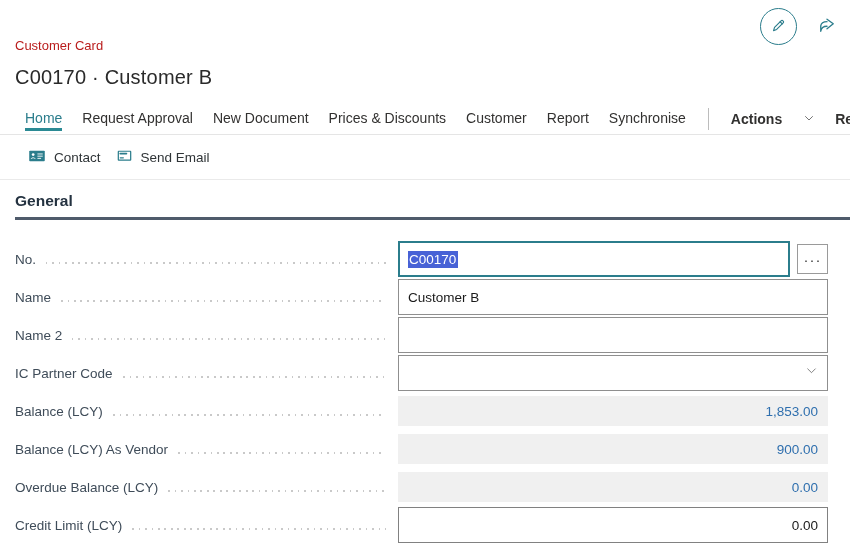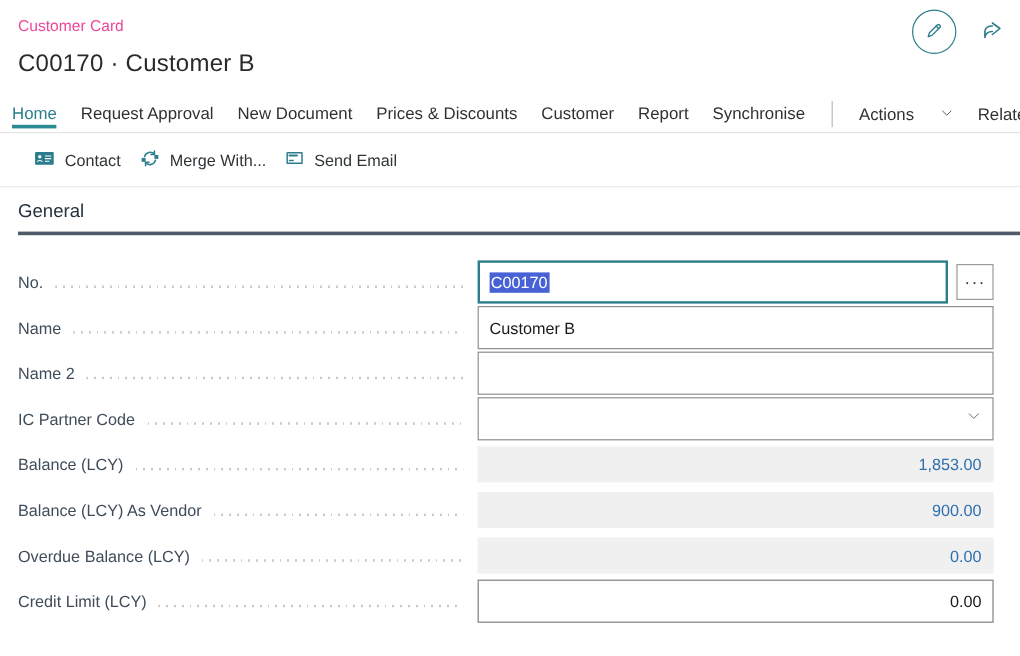--- a/index.html
+++ b/index.html
@@ -6,56 +6,56 @@
   html, body { width: 850px; height: 547px; overflow: hidden; }
   body {
     position: relative;
     background: #ffffff;
     font-family: "Liberation Sans", sans-serif;
     color: #323130;
   }
 
   
   .header { padding: 14px 22px 0 15px; position: relative; }
-  .caption { font-size: 13px; color: #ec4899; }
+  .caption { font-size: 13px; color: #b91c1c; margin-top: 24px; }
   .page-title { font-size: 20px; font-weight: 300; color: #2a2a2a; margin-top: 13px; letter-spacing: 0.2px; }
 
   .header-actions { position: absolute; top: 8px; right: 13px; display: flex; align-items: center; gap: 20px; }
   .edit-circle-btn {
     width: 37px; height: 37px; border-radius: 50%;
     border: 1.5px solid #2b7d8c; background: #fff;
     display: flex; align-items: center; justify-content: center; cursor: pointer;
   }
   .icon-teal { stroke: #2b7d8c; fill: none; stroke-width: 1.6; stroke-linecap: round; stroke-linejoin: round; }
   .share-btn { background: none; border: none; cursor: pointer; display: flex; align-items: center; }
 
   
   .tabs {
     display: flex; align-items: center; height: 31px; margin-top: 15px;
-    border-bottom: 1px solid #e5e5e5; 
+    border-bottom: 1px solid #e5e5e5; padding-left: 15px;
     white-space: nowrap; overflow: hidden; font-size: 14px;
   }
   .tab { padding: 0 10px; height: 100%; line-height: 29px; position: relative; cursor: pointer; color: #323130; flex: 0 0 auto; }
   .tab.active { color: #2b7d8c; }
   .tab.active::after { content: ""; position: absolute; left: 10px; right: 10px; bottom: 3px; height: 3px; background: #2b8a94; }
   .tab-divider { width: 1px; height: 22px; background: #bcbcbc; margin: 0 12px; flex: 0 0 auto; }
-  .menu-tab { display: flex; align-items: center; gap: 21px; }
+  .menu-tab { display: flex; align-items: center; gap: 21px; font-weight: bold; }
   .chev { stroke: #3a3a3a; fill: none; stroke-width: 1.4; stroke-linecap: round; stroke-linejoin: round; }
 
   
   .toolbar {
     display: flex; align-items: center; height: 45px; padding-left: 28px; gap: 15px;
     border-bottom: 1px solid #eaeaea; font-size: 13.5px; white-space: nowrap;
   }
   .toolbar-item { display: flex; align-items: center; gap: 8px; cursor: pointer; color: #2f3437; }
 
   
   .section-heading {
     margin: 12px 0 0 15px;
-    font-size: 15.5px; font-weight: 400; color: #243240;
+    font-size: 15.5px; font-weight: 700; color: #243240;
     padding-bottom: 7px; border-bottom: 3px solid #4f5b6b;
     cursor: pointer;
   }
   .fields { margin: 24px 22px 0 15px; }
   .field-row { display: flex; align-items: center; height: 30px; margin-bottom: 8px; }
   .field-label { font-size: 13.5px; color: #3f4c59; flex: 0 0 auto; }
   .leader {
     flex: 1; height: 2px; margin: 8px 12px 0 10px;
     background-image: repeating-linear-gradient(90deg, #c9c9c9 0 1.5px, transparent 1.5px 6.5px);
   }
@@ -137,33 +137,20 @@
         <rect x="1.5" y="4.5" width="19" height="13" rx="1" fill="#2b7d8c"></rect>
         <circle cx="6.3" cy="9.3" r="1.7" fill="#ffffff"></circle>
         <path d="M3.8 14.5 c0.4-1.8 4.6-1.8 5 0" stroke="#ffffff" stroke-width="1.1" fill="none"></path>
         <path d="M11.5 8.5 h6.5 M11.5 11.2 h6.5 M11.5 13.9 h4.5" stroke="#ffffff" stroke-width="1.1"></path>
       </svg>
     </span>
     <span>Contact</span>
   </div>
 
 
-  <div class="toolbar-item">
-    <span>
-      <svg width="18" height="18" viewBox="0 0 22 22" class="icon-teal">
-        <path d="M5.5 9 a6 6 0 0 1 10-2.5"></path>
-        <path d="M15.5 3.5 V7 H12"></path>
-        <path d="M16.5 13 a6 6 0 0 1 -10 2.5"></path>
-        <path d="M6.5 18.5 V15 H10"></path>
-        <rect x="2.5" y="10.5" width="4" height="4" fill="#2b7d8c" stroke="none"></rect>
-        <rect x="15.5" y="7.5" width="4" height="4" fill="#2b7d8c" stroke="none"></rect>
-      </svg>
-    </span>
-    <span>Merge With...</span>
-  </div>
 
   <div class="toolbar-item">
     <span>
       <svg width="17" height="17" viewBox="0 0 22 22" class="icon-teal">
         <rect x="3" y="5.5" width="16" height="11.5" rx="0.5"></rect>
         <path d="M5.5 8.5 h8" stroke-width="2.2"></path>
         <path d="M5.5 14 h4"></path>
       </svg>
     </span>
     <span>Send Email</span>

